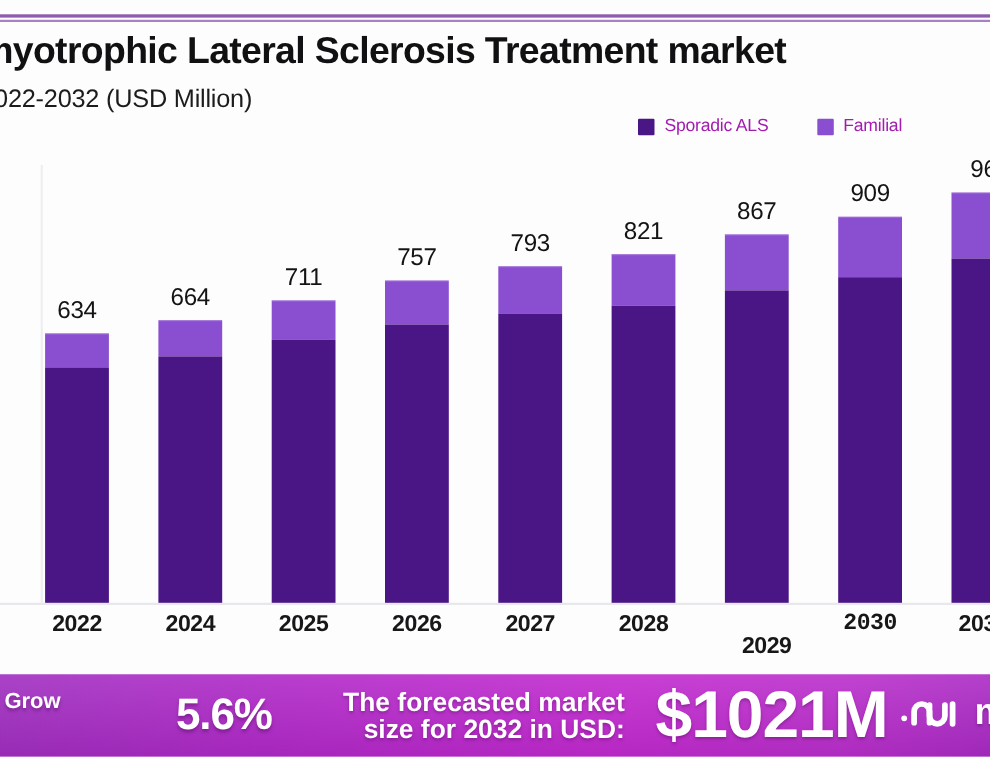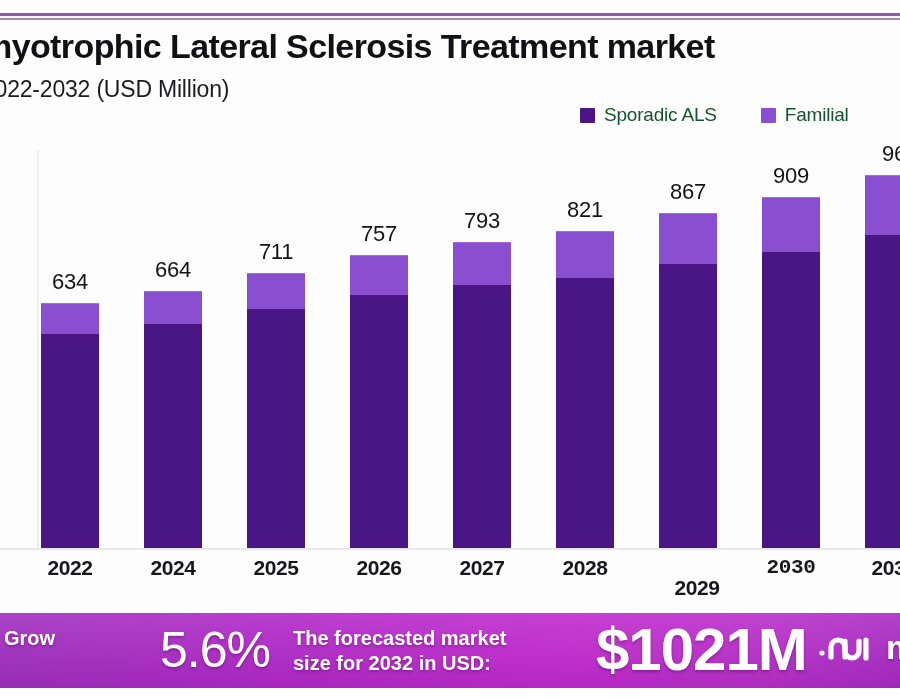--- a/index.html
+++ b/index.html
@@ -26,21 +26,21 @@
   .chart-subtitle{
     position:absolute;left:-18px;top:48px;
     font-size:23px;font-weight:400;color:#1c1c1f;
     letter-spacing:-0.2px;white-space:nowrap;line-height:30px;
   }
 
   
   .legend{position:absolute;left:580px;top:104px;display:flex;align-items:center;gap:44px;white-space:nowrap;}
   .legend-item{display:flex;align-items:center;gap:9px;}
   .legend-swatch{width:15px;height:15px;display:block;border-radius:1px;}
-  .legend-label{font-size:19px;color:#14532d;font-weight:400;letter-spacing:-0.2px;line-height:22px;}
+  .legend-label{font-size:16px;color:#a21caf;font-weight:400;letter-spacing:-0.2px;line-height:22px;}
 
   
   .plot{position:absolute;left:0;top:150px;width:900px;height:400px;}
   .plot-left-edge{position:absolute;left:37px;top:0;width:2px;height:400px;background:#efeef2;}
   .baseline{position:absolute;left:0;top:398px;width:900px;height:2px;background:#e8e7ec;}
 
   .bar{position:absolute;bottom:2px;width:58px;}
   .seg{width:100%;display:block;}
   .seg-top{background:#8a4fd0;box-shadow:inset 0 1px 0 rgba(255,255,255,.18);}
   .seg-bot{background:#4a1585;}
@@ -59,22 +59,22 @@
 
   
   .banner{
     position:absolute;left:0;bottom:12px;width:900px;height:75px;
     background:linear-gradient(100deg,#a02ec0 0%,#b028c8 28%,#c229cf 62%,#b92ecb 85%,#a92ac4 100%);
     overflow:hidden;
   }
   .banner-sheen{position:absolute;inset:0;background:linear-gradient(180deg,rgba(255,255,255,.10),rgba(0,0,0,.06));pointer-events:none;}
   .b-txt{position:absolute;color:#ffffff;white-space:nowrap;text-shadow:0 2px 3px rgba(60,0,70,.35);}
   .b-cagr-label{left:-46px;top:13px;font-size:20px;font-weight:700;line-height:25px;width:230px;}
-  .b-cagr-value{left:160px;top:6px;font-size:50px;font-weight:400;letter-spacing:-1px;line-height:62px;}
-  .b-fore-label{left:293px;top:13px;font-size:20px;font-weight:700;line-height:25px;width:290px;}
+  .b-cagr-value{left:160px;top:6px;font-size:40px;font-weight:700;letter-spacing:-1px;line-height:62px;}
+  .b-fore-label{left:278px;top:13px;font-size:24px;font-weight:700;line-height:25px;width:290px;text-align:right;}
   .b-fore-value{left:596px;top:6px;font-size:60px;font-weight:700;letter-spacing:-1px;line-height:62px;}
 
   .brand{position:absolute;left:818px;top:14px;display:flex;align-items:center;gap:6px;}
   .brand-mark{width:62px;height:40px;display:block;}
   .brand-name{font-size:34px;font-weight:700;color:#fff;line-height:38px;letter-spacing:-1px;text-shadow:0 2px 3px rgba(60,0,70,.35);}
 
   .banner-bottom-strip{position:absolute;left:0;bottom:0;width:900px;height:12px;background:#ffffff;}
 </style>
 </head>
 <body>

